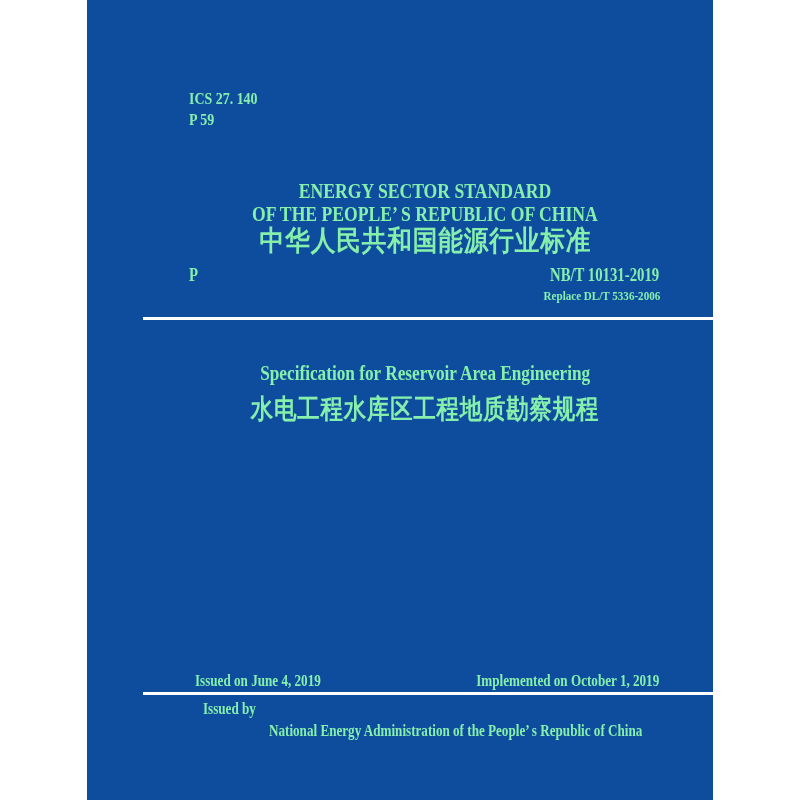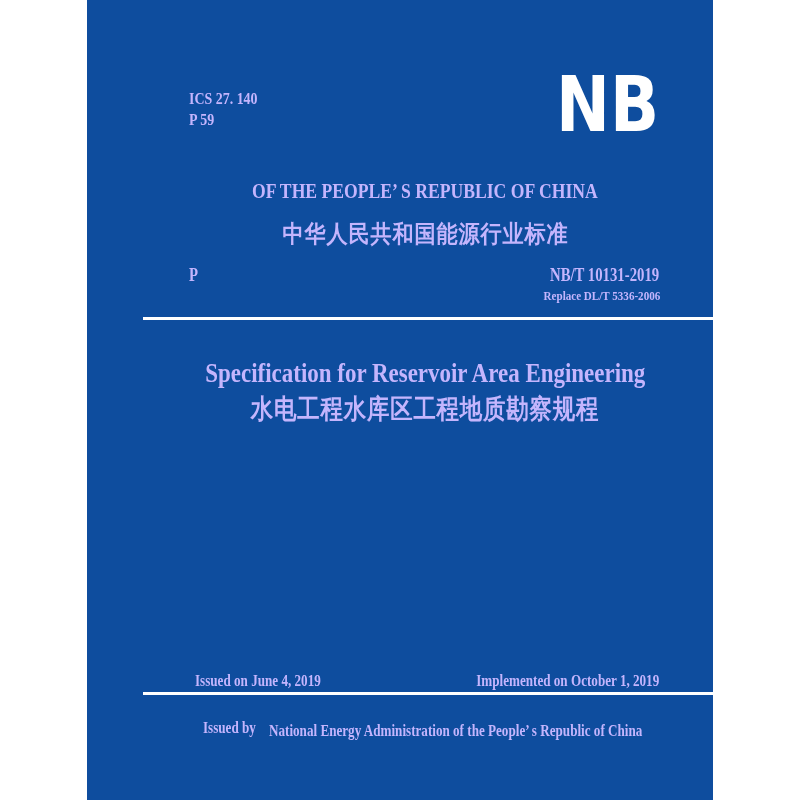--- a/index.html
+++ b/index.html
@@ -3,75 +3,71 @@
 <meta charset="utf-8">
 <style>
   html,body{margin:0;padding:0;}
   body{
     width:800px;height:800px;position:relative;overflow:hidden;
     background:#ffffff;
     font-family:"Liberation Serif","DejaVu Serif",serif;
   }
   .cover{
     position:absolute;left:87px;top:0;width:626px;height:800px;
-    background:#0E4D9E;color:#c4b5fd;
+    background:#0E4D9E;color:#86efac;
   }
   .abs{position:absolute;white-space:nowrap;}
   .cond{display:inline-block;transform:scaleX(0.82);}
   .o-left{transform-origin:0 50%;}
   .o-right{transform-origin:100% 50%;}
   .o-center{transform-origin:50% 50%;}
   .serif-b{font-family:"Liberation Serif","DejaVu Serif",serif;font-weight:bold;}
   .serif-n{font-family:"Liberation Serif","DejaVu Serif",serif;font-weight:bold;}
   .zh-hei{font-family:"Liberation Sans","DejaVu Sans",sans-serif;font-weight:bold;}
   .zh-song{font-family:"Liberation Serif","DejaVu Serif",serif;font-weight:bold;}
 
   .ics-block{left:102px;top:88px;font-size:17px;line-height:21px;}
   .nb-logo{left:468px;top:74px;width:105px;height:60px;}
 
   .header-block{left:50px;top:180px;width:576px;text-align:center;}
   .header-en{font-size:21.5px;line-height:22.5px;}
-  .header-zh{font-size:24px;line-height:26px;margin-top:18px;letter-spacing:1px;}
+  .header-zh{font-size:28px;line-height:26px;margin-top:3px;letter-spacing:1px;}
   .header-zh .cond{transform:scaleX(0.88);}
 
   .p-mark{left:102px;top:263px;font-size:18px;line-height:24px;}
   .std-number{right:54px;top:263px;font-size:18px;line-height:24px;text-align:center;}
   .replaces{right:53px;top:287px;font-size:13.5px;line-height:18px;text-align:right;}
 
   .rule{position:absolute;left:56px;width:570px;height:3px;background:#ffffff;}
   .rule-top{top:317px;}
   .rule-bottom{top:692px;}
 
   .title-block{left:50px;top:358px;width:576px;text-align:center;}
-  .title-en{font-size:28px;line-height:30px;text-decoration:underline;}
+  .title-en{font-size:21px;line-height:30px;text-decoration:underline;}
   .title-zh{font-size:27px;line-height:38px;margin-top:2px;letter-spacing:1px;}
   .title-zh .cond{transform:scaleX(0.83);}
 
   .date-issued{left:108px;top:669px;font-size:16px;line-height:24px;font-family:Liberation Serif, serif;}
   .date-implemented{right:54px;top:669px;font-size:16px;line-height:24px;text-align:right;}
-  .issuer-label{left:116px;top:697px;font-size:16px;line-height:24px;margin-top:19px;}
+  .issuer-label{left:116px;top:697px;font-size:16px;line-height:24px;}
   .issuer-name{left:182px;top:719px;font-size:16px;line-height:24px;}
 </style>
 </head>
 <body>
 
 <div class="cover">
 
   <div class="abs ics-block serif-b">
     <div><span class="cond o-left">ICS 27. 140</span></div>
     <div><span class="cond o-left">P 59</span></div>
   </div>
 
-  <div class="abs nb-logo">
-    <svg width="105" height="60" viewBox="0 0 105 60">
-      <text x="1" y="57" fill="#ffffff" font-family="DejaVu Sans, Liberation Sans, sans-serif" font-weight="bold" font-size="77" textLength="103" lengthAdjust="spacingAndGlyphs">NB</text>
-    </svg>
-  </div>
 
   <div class="abs header-block">
+    <div class="header-en serif-b"><span class="cond o-center">ENERGY SECTOR STANDARD</span></div>
     <div class="header-en serif-b"><span class="cond o-center">OF THE PEOPLE’ S REPUBLIC OF CHINA</span></div>
     <div class="header-zh zh-hei"><span class="cond o-center">中华人民共和国能源行业标准</span></div>
   </div>
 
   <div class="abs p-mark serif-b"><span class="cond o-left">P</span></div>
   <div class="abs std-number serif-b"><span class="cond o-right">NB/T 10131-2019</span></div>
   <div class="abs replaces serif-n"><span class="cond o-right">Replace DL/T 5336-2006</span></div>
 
   <div class="rule rule-top"></div>
 

